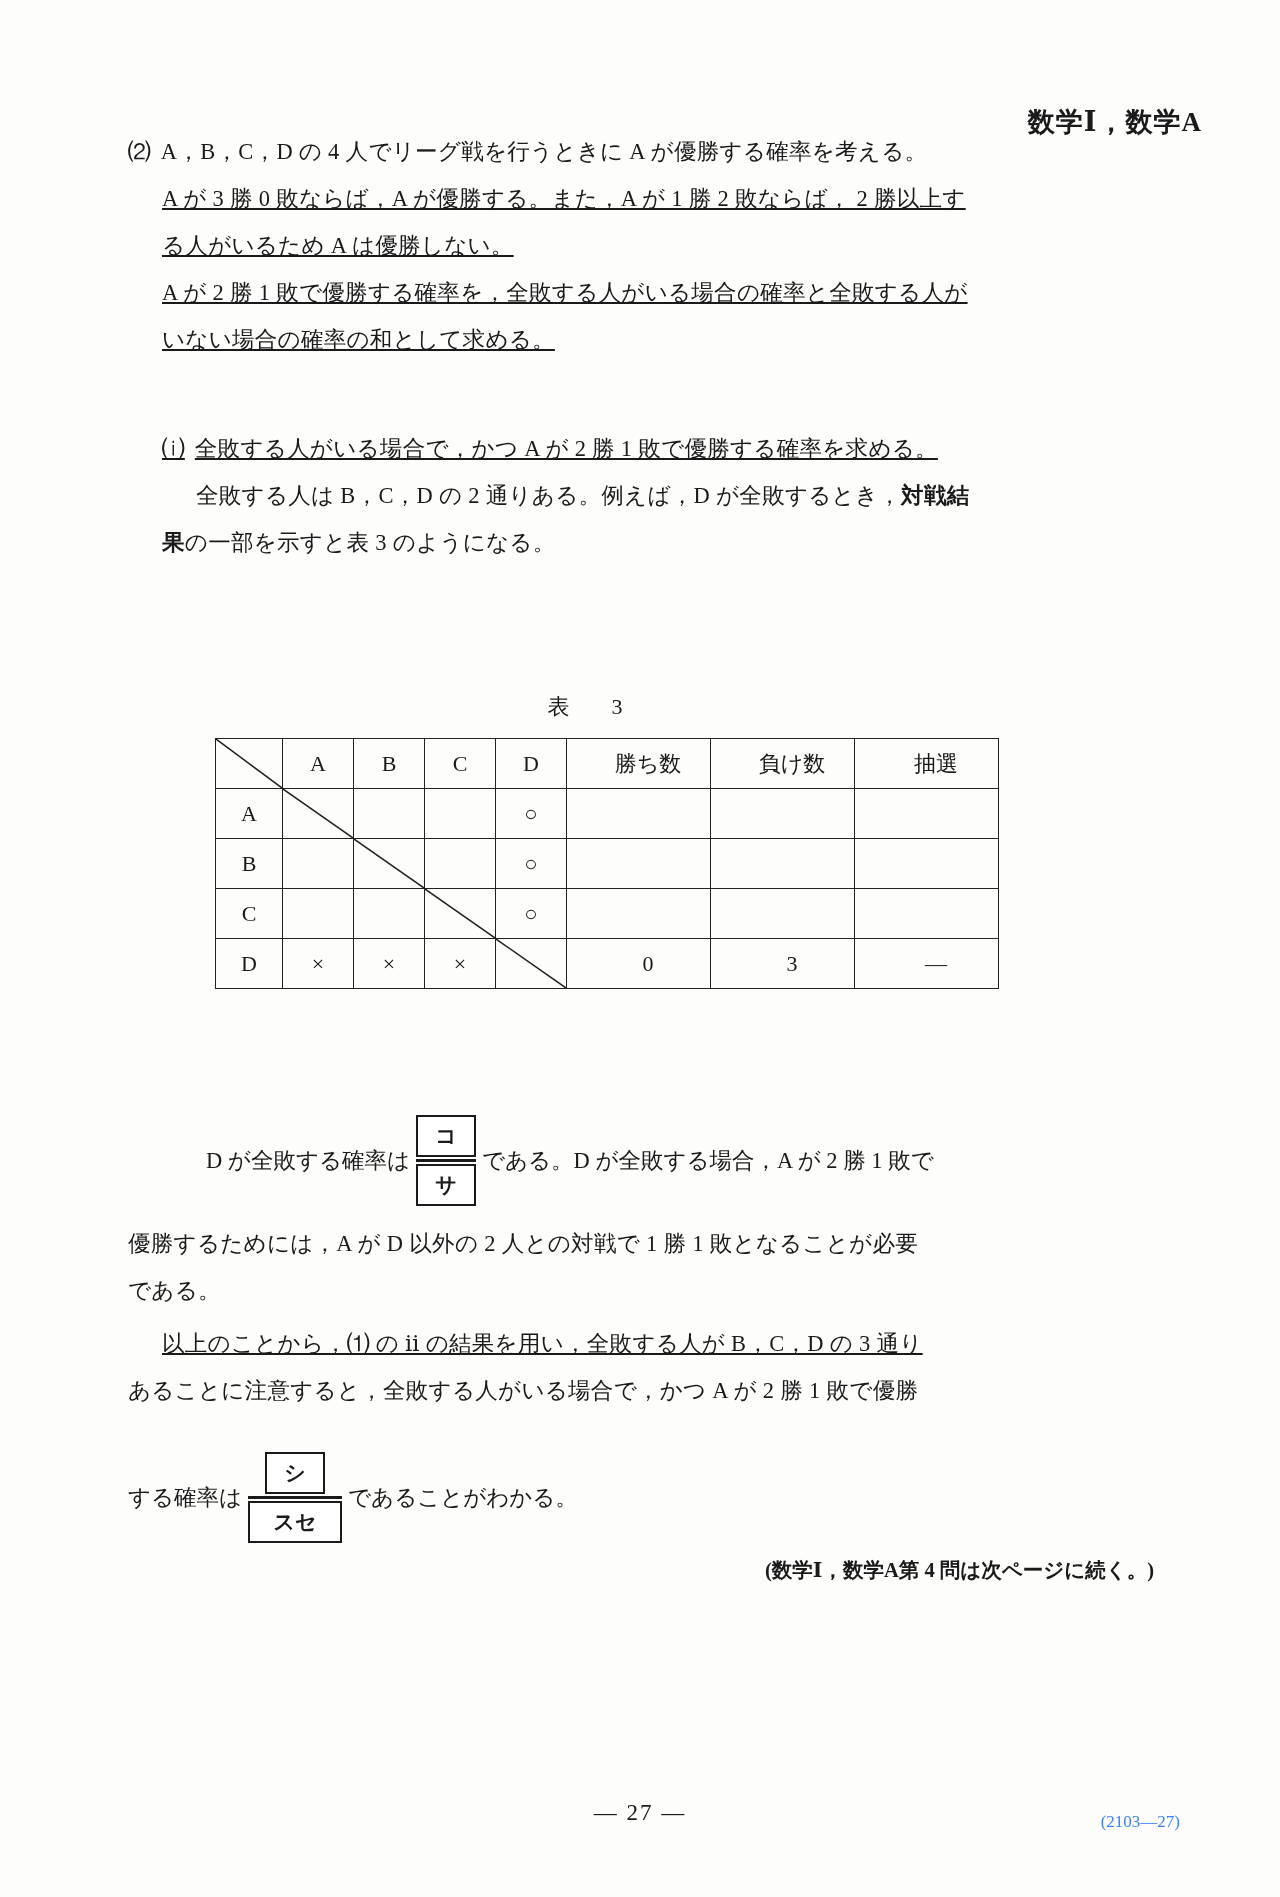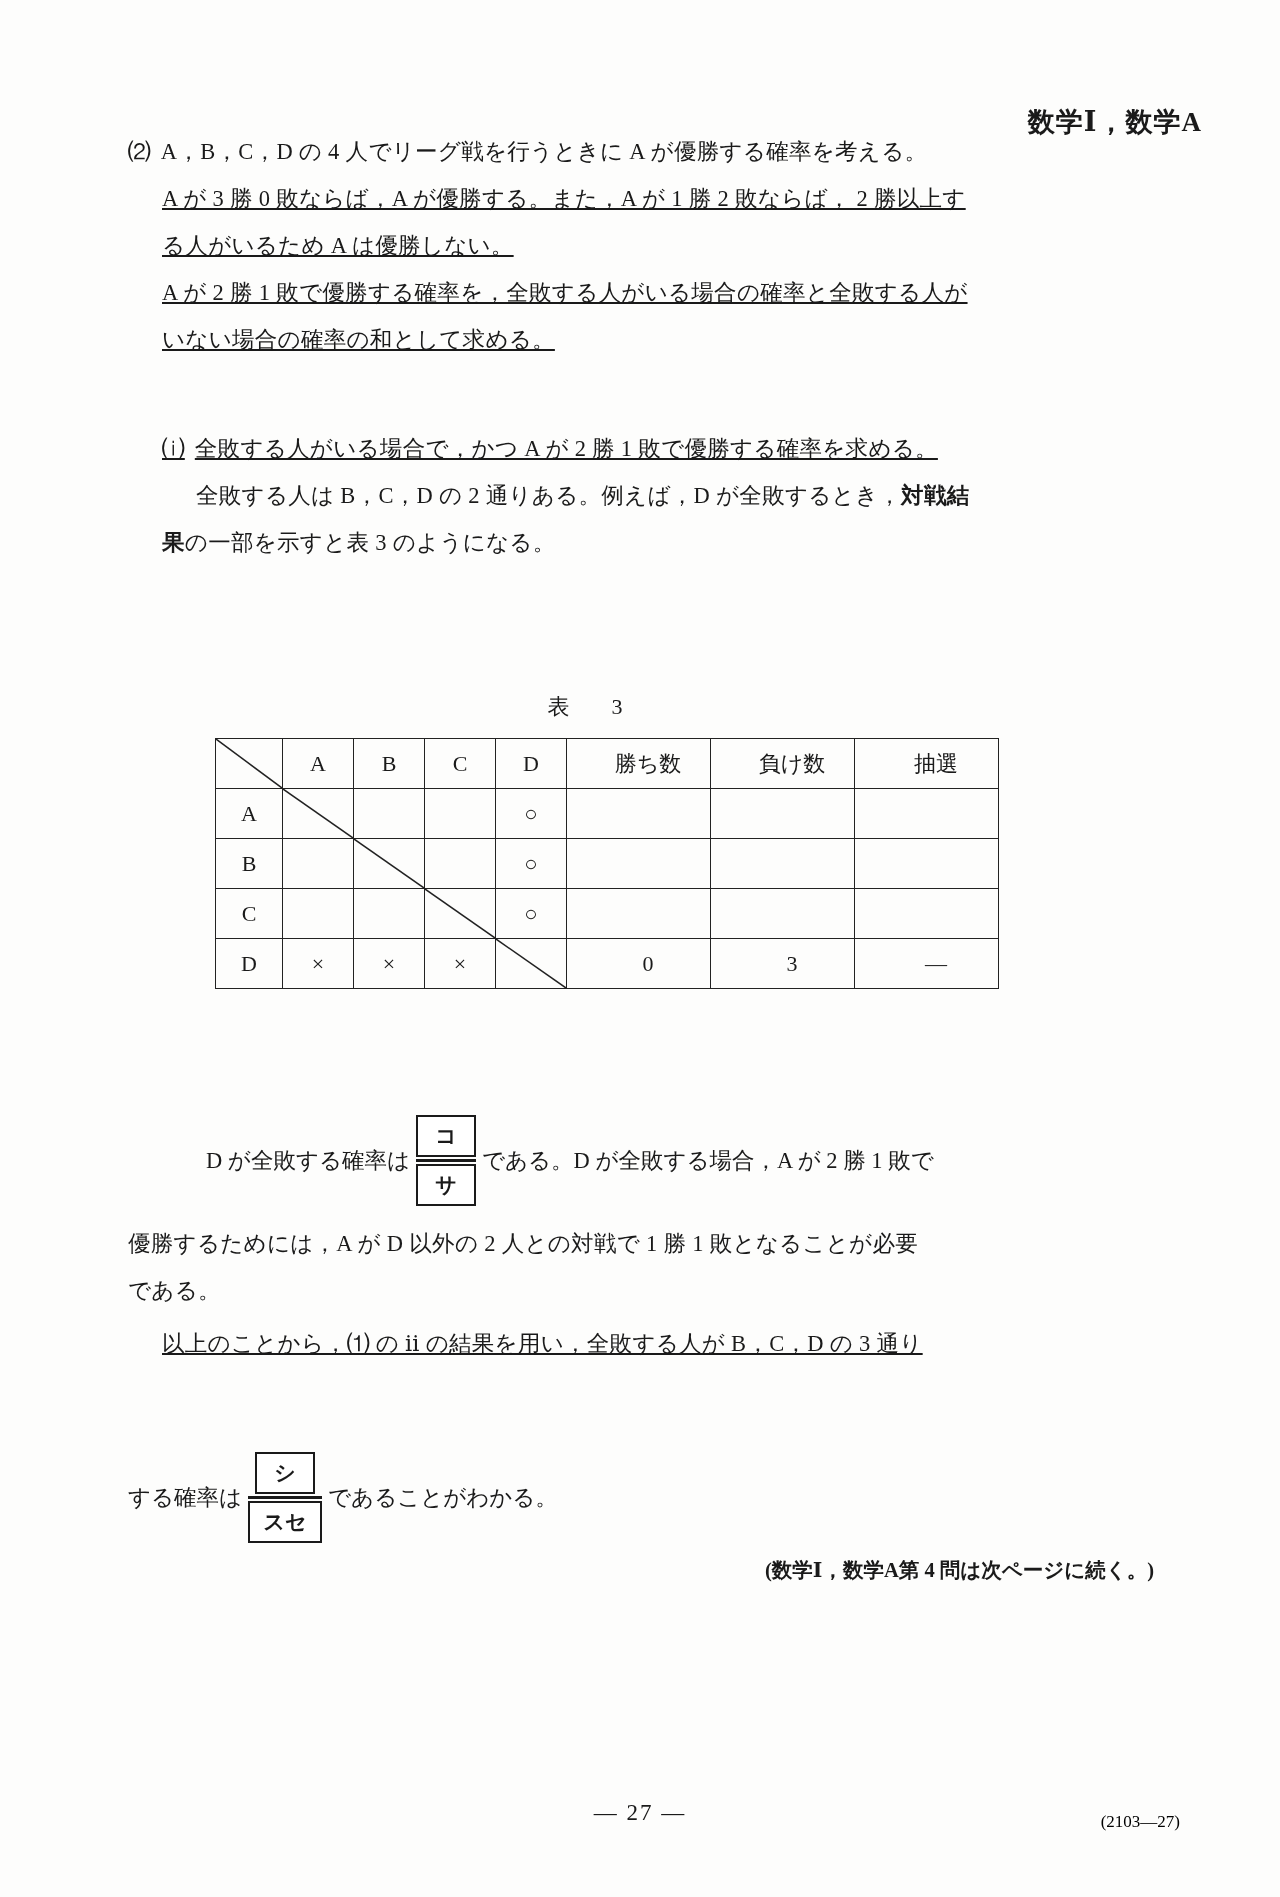--- a/index.html
+++ b/index.html
@@ -127,21 +127,21 @@
     display: flex;
     align-items: center;
     justify-content: center;
     font-size: 21px;
     font-family: "DejaVu Sans", "Liberation Sans", sans-serif;
     font-weight: bold;
     background: #fff;
     box-sizing: border-box;
   }
   .ansbox.w1 { width: 60px; height: 42px; }
-  .ansbox.w2 { width: 74px; height: 42px; }
+  .ansbox.w2 { width: 94px; height: 42px; }
 
   .frac-block {
     position: absolute;
     left: 128px;
     width: 1024px;
   }
 
   
   .note {
     position: absolute;
@@ -158,21 +158,21 @@
     top: 1800px;
     text-align: center;
     font-size: 23px;
     letter-spacing: 2px;
   }
   .code {
     position: absolute;
     right: 100px;
     top: 1812px;
     font-size: 17px;
-    color: #000000;
+    color: #3b82f6;
     white-space: nowrap;
   }
 </style>
 </head>
 <body>
 
 <div class="page">
 
   <div class="header">数学Ⅰ，数学A</div>
 
@@ -305,20 +305,23 @@
     <div class="para">
       <span class="ln">優勝するためには，A が D 以外の 2 人との対戦で 1 勝 1 敗となることが必要</span>
       <span class="ln">である。</span>
     </div>
   </div>
 
   <div class="frac-block" style="top:1320px">
     <div class="para ind-1">
       <span class="ln">以上のことから，⑴ の ⅱ の結果を用い，全敗する人が B，C，D の 3 通り</span>
     </div>
+    <div class="para">
+      <span class="ln">あることに注意すると，全敗する人がいる場合で，かつ A が 2 勝 1 敗で優勝</span>
+    </div>
   </div>
 
   <div class="frac-block" style="top:1452px">
     <div class="frac-line">
       <span>する確率は</span>
       <span class="frac">
         <span class="ansbox w1">シ</span>
         <span class="bar"></span>
         <span class="ansbox w2">スセ</span>
       </span>

